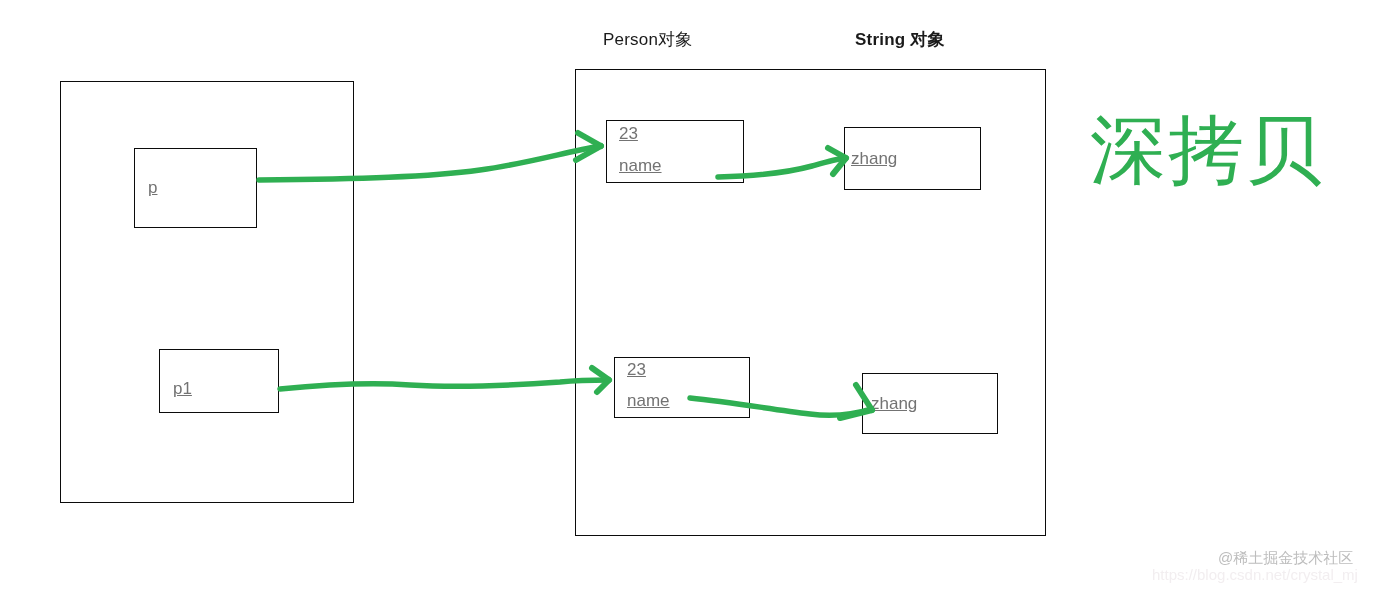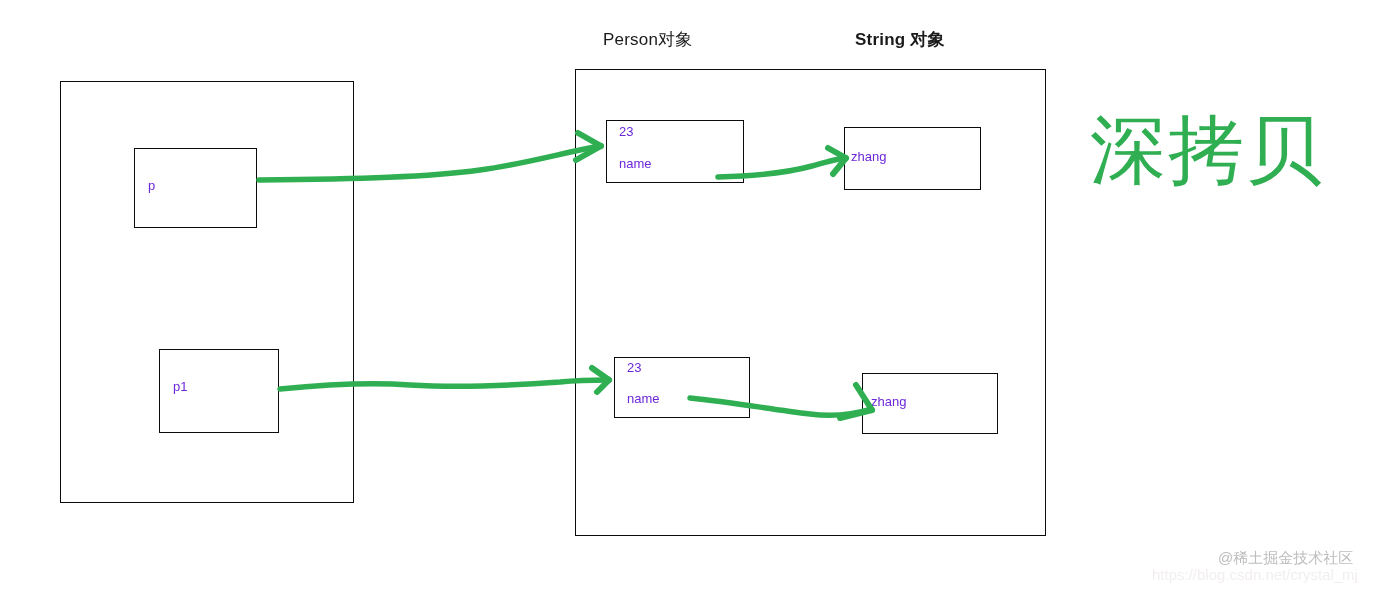--- a/index.html
+++ b/index.html
@@ -32,23 +32,24 @@
     box-sizing: border-box;
   }
   .inner-box {
     position: absolute;
     border: 1.4px solid #0b0b0b;
     background: transparent;
     box-sizing: border-box;
   }
   .box-text {
     position: absolute;
-    font-size: 13px;
-    color: #6d28d9;
+    font-size: 17px;
+    color: #737373;
     white-space: nowrap;
+    text-decoration: underline;
   }
   .deep-copy {
     position: absolute;
     font-size: 76px;
     line-height: 1;
     color: #2faf52;
     font-weight: 400;
     white-space: nowrap;
     letter-spacing: 2px;
   }
@@ -81,21 +82,21 @@
   <div class="hdr-label" style="left:603px; top:28px;">Person对象</div>
   <div class="hdr-label" style="left:855px; top:28px;font-weight:bold;">String 对象</div>
 
   <div class="rect" style="left:60px; top:81px; width:294px; height:422px;"></div>
   <div class="rect" style="left:575px; top:69px; width:471px; height:467px;"></div>
 
   <div class="inner-box" style="left:134px; top:148px; width:123px; height:80px;">
     <span class="box-text" style="left:13px; top:29px;">p</span>
   </div>
 
-  <div class="inner-box" style="left:159px; top:349px; width:120px; height:84px;">
+  <div class="inner-box" style="left:159px; top:349px; width:120px; height:64px;">
     <span class="box-text" style="left:13px; top:29px;">p1</span>
   </div>
 
   <div class="inner-box" style="left:606px; top:120px; width:138px; height:63px;">
     <span class="box-text" style="left:12px; top:3px;">23</span>
     <span class="box-text" style="left:12px; top:35px;">name</span>
   </div>
 
   <div class="inner-box" style="left:844px; top:127px; width:137px; height:63px;">
     <span class="box-text" style="left:6px; top:21px;">zhang</span>

